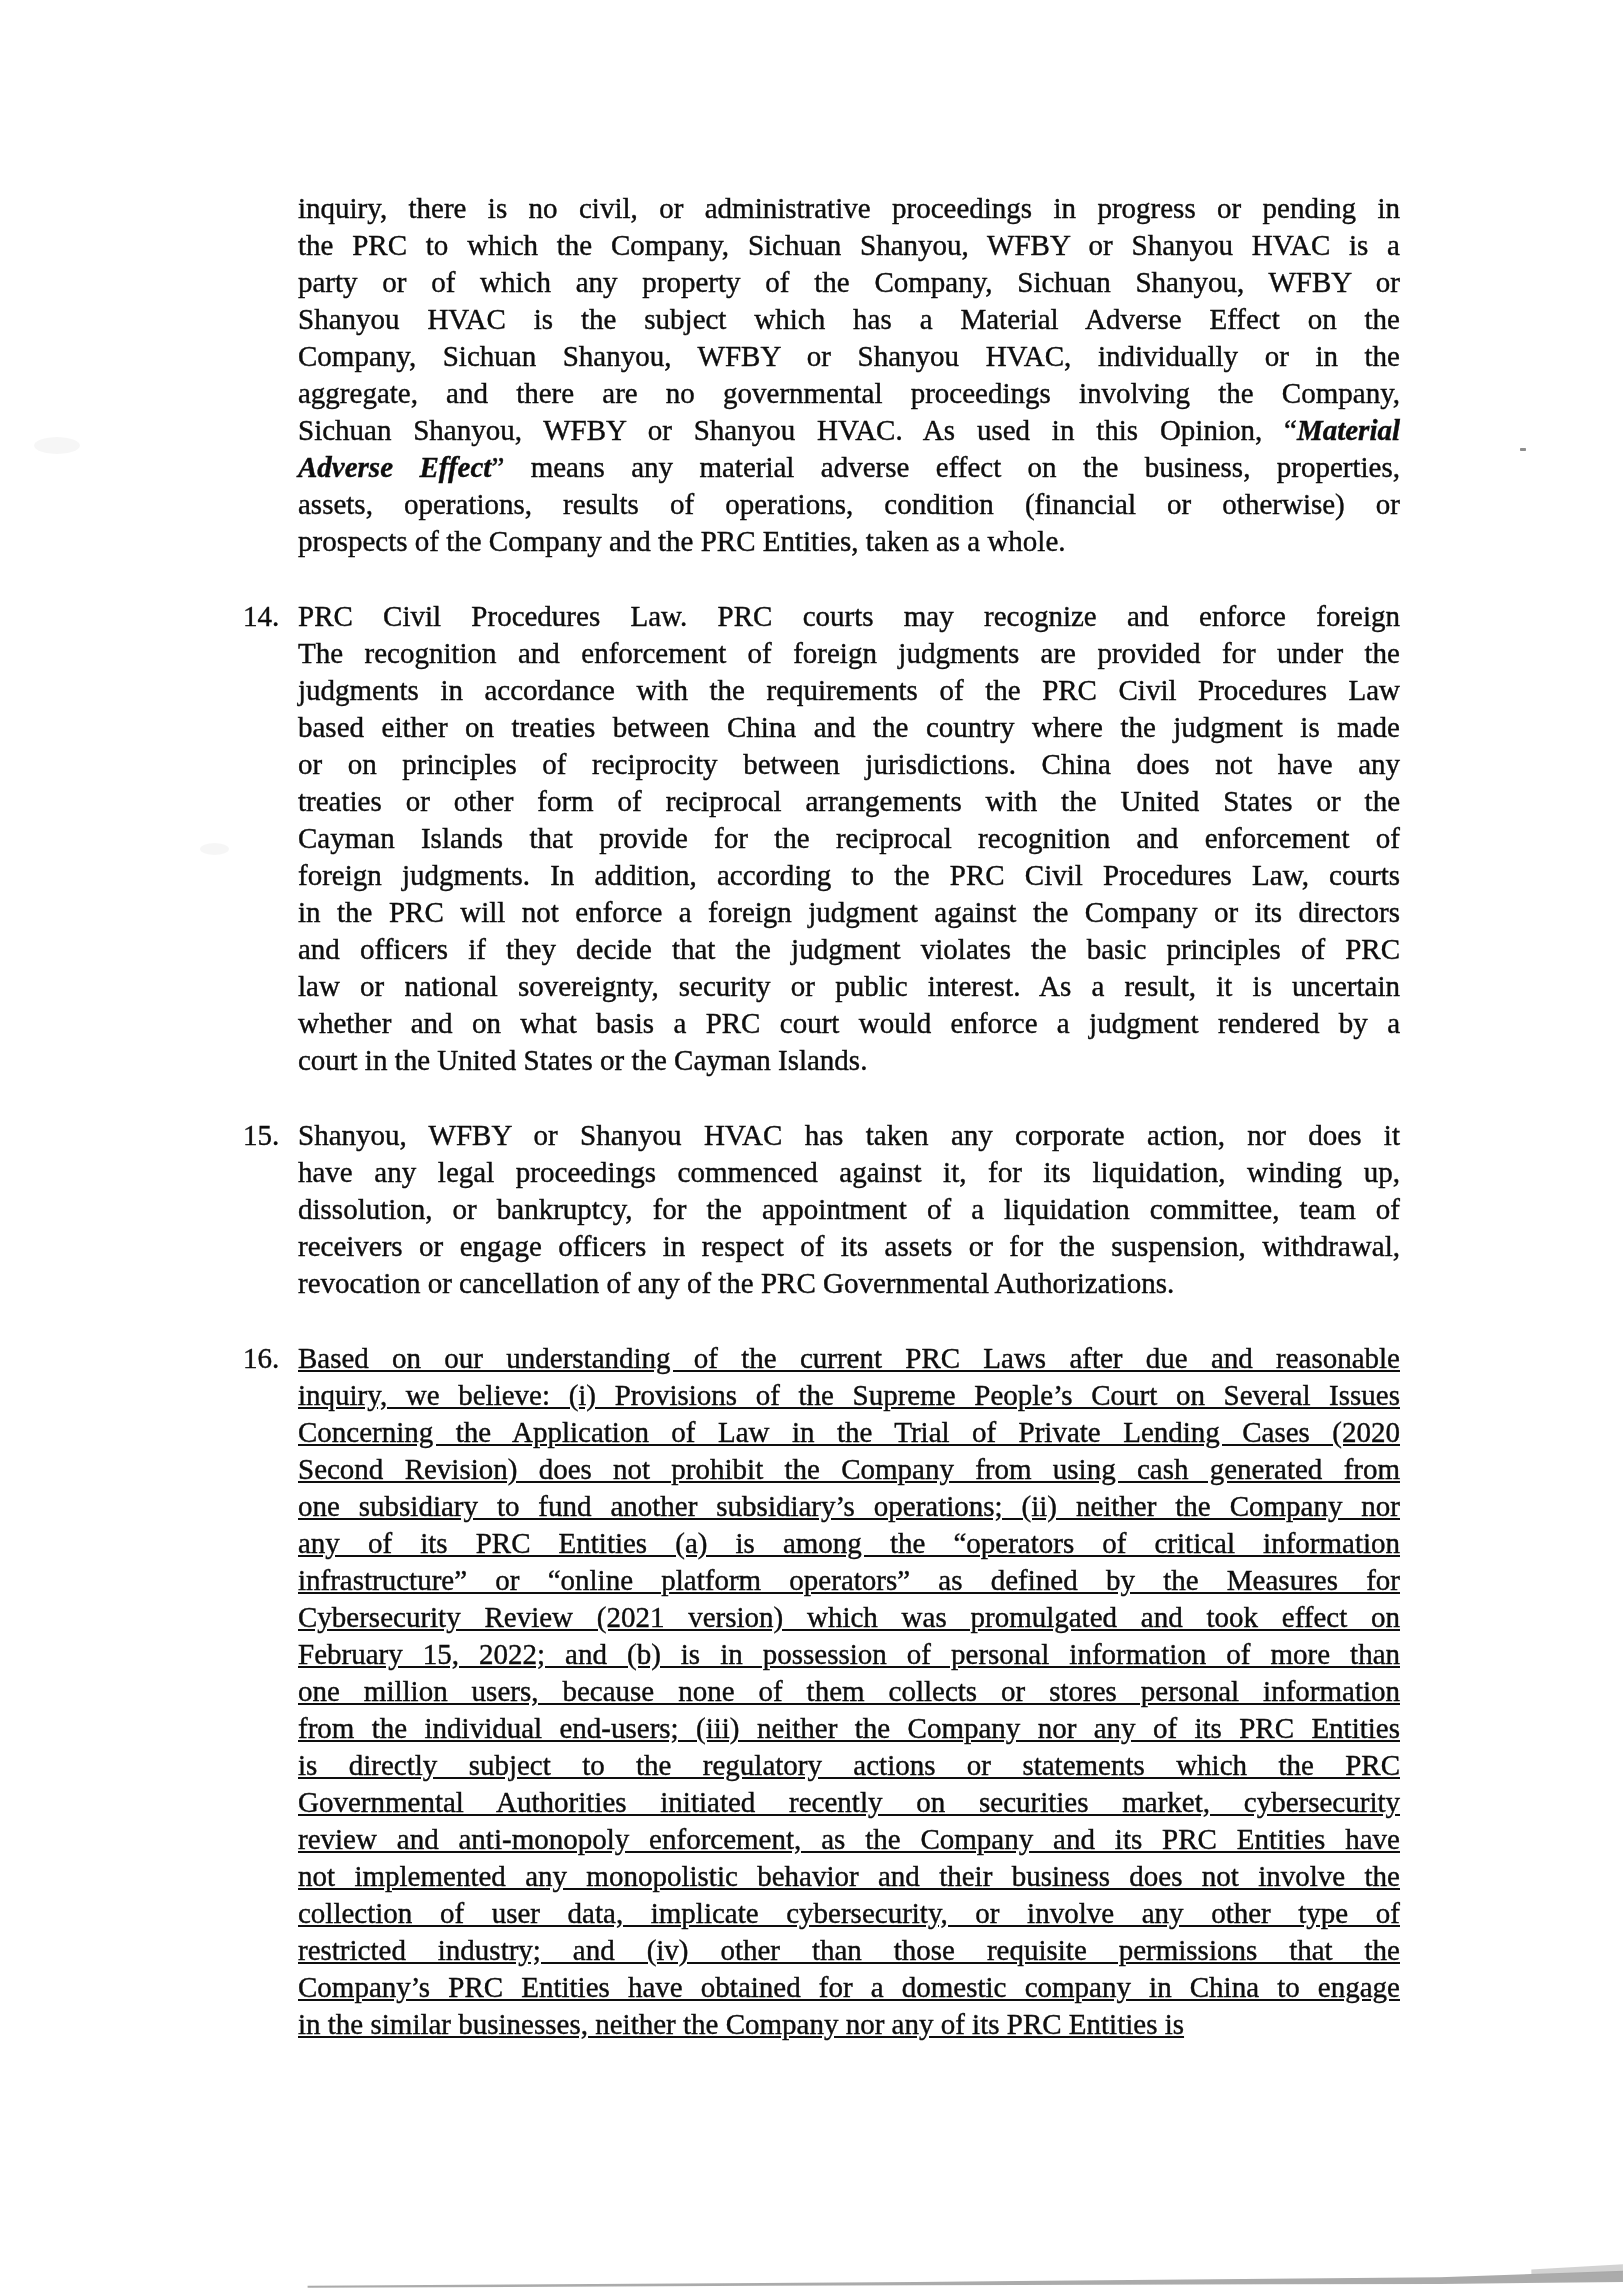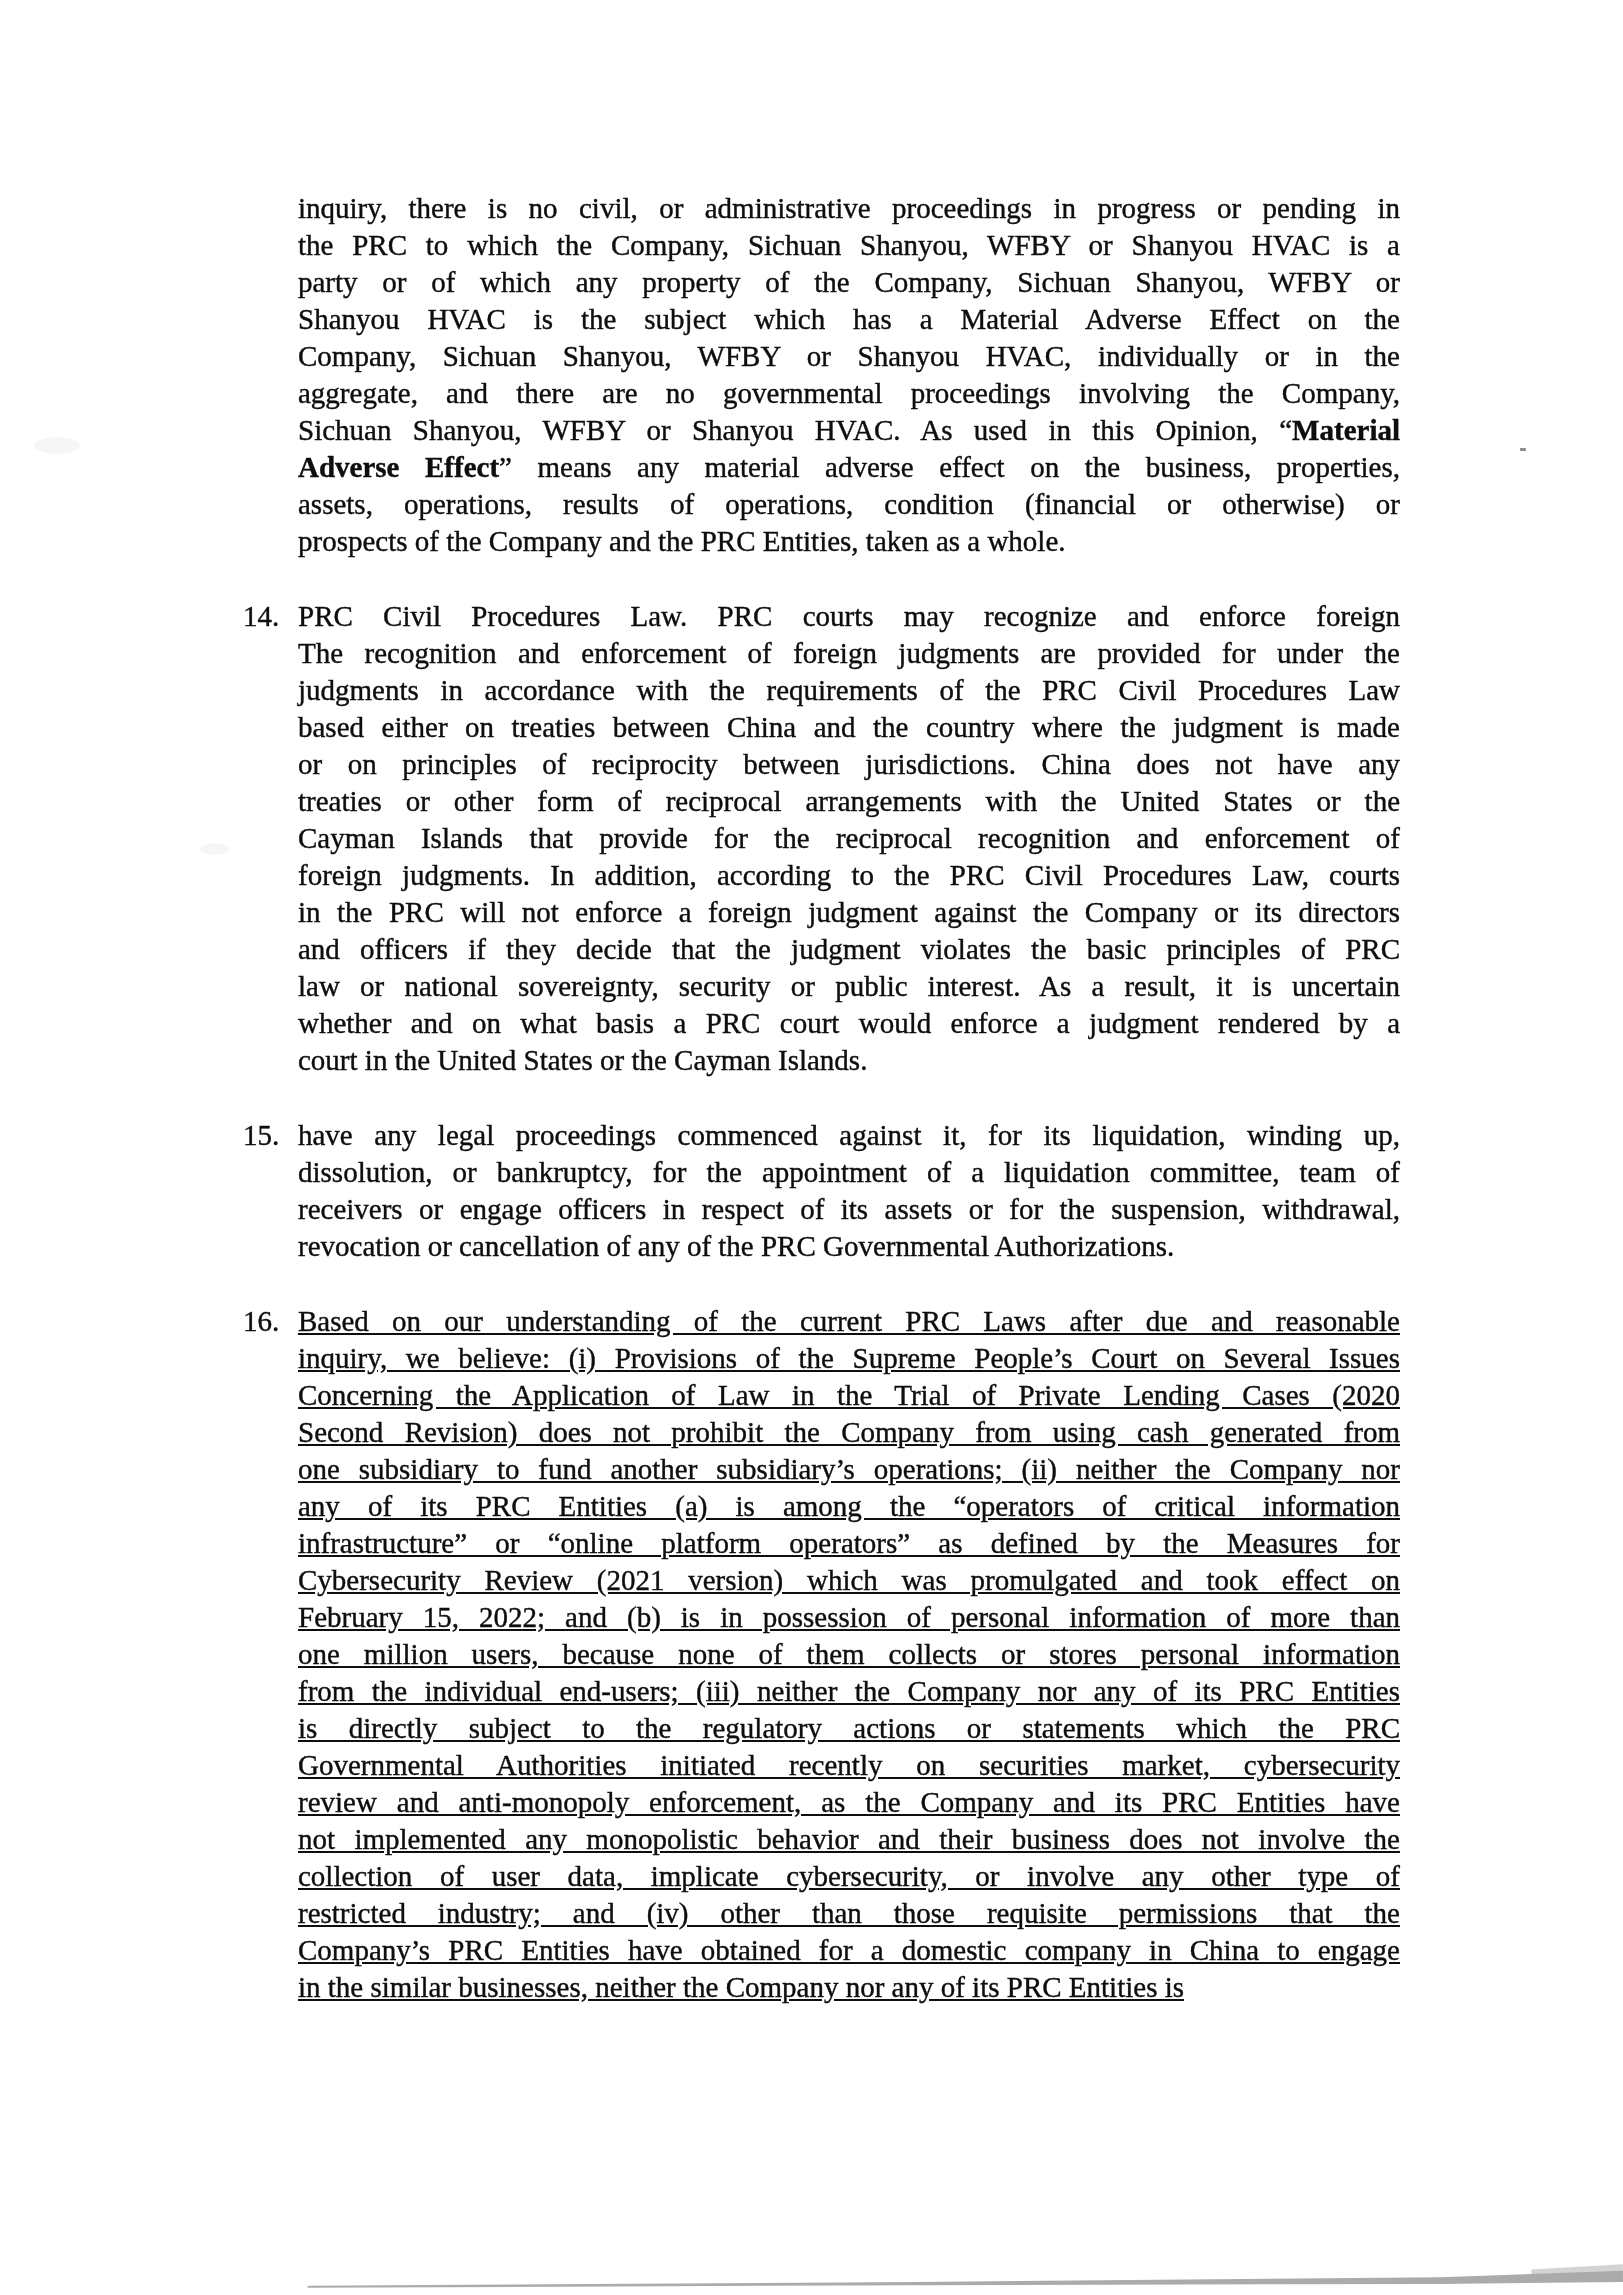--- a/index.html
+++ b/index.html
@@ -38,20 +38,21 @@
   }
   .line {
     text-align: justify;
     text-align-last: justify;
   }
   .line.last {
     text-align-last: left;
   }
   .bi {
     font-weight: bold;
+    font-style: italic;
   }
   
   .dash-artifact {
     position: absolute;
     left: 1520px;
     top: 448px;
     width: 5.9px;
     height: 2.6px;
     background: #7a7a7a;
     opacity: 0.85;
@@ -101,20 +102,21 @@
         <div class="line"><span>Cayman Islands that provide for the reciprocal recognition and enforcement of</span></div>
         <div class="line"><span>foreign judgments. In addition, according to the PRC Civil Procedures Law, courts</span></div>
         <div class="line"><span>in the PRC will not enforce a foreign judgment against the Company or its directors</span></div>
         <div class="line"><span>and officers if they decide that the judgment violates the basic principles of PRC</span></div>
         <div class="line"><span>law or national sovereignty, security or public interest. As a result, it is uncertain</span></div>
         <div class="line"><span>whether and on what basis a PRC court would enforce a judgment rendered by a</span></div>
         <div class="line last"><span>court in the United States or the Cayman Islands.</span></div>
       </div>
       <div class="para">
         <span class="num">15.</span>
+        <div class="line"><span>Shanyou, WFBY or Shanyou HVAC has taken any corporate action, nor does it</span></div>
         <div class="line"><span>have any legal proceedings commenced against it, for its liquidation, winding up,</span></div>
         <div class="line"><span>dissolution, or bankruptcy, for the appointment of a liquidation committee, team of</span></div>
         <div class="line"><span>receivers or engage officers in respect of its assets or for the suspension, withdrawal,</span></div>
         <div class="line last"><span>revocation or cancellation of any of the PRC Governmental Authorizations.</span></div>
       </div>
       <div class="para">
         <span class="num">16.</span>
         <div class="line"><span>Based on our understanding of the current PRC Laws after due and reasonable</span></div>
         <div class="line"><span>inquiry, we believe: (i) Provisions of the Supreme People’s Court on Several Issues</span></div>
         <div class="line"><span>Concerning the Application of Law in the Trial of Private Lending Cases (2020</span></div>

